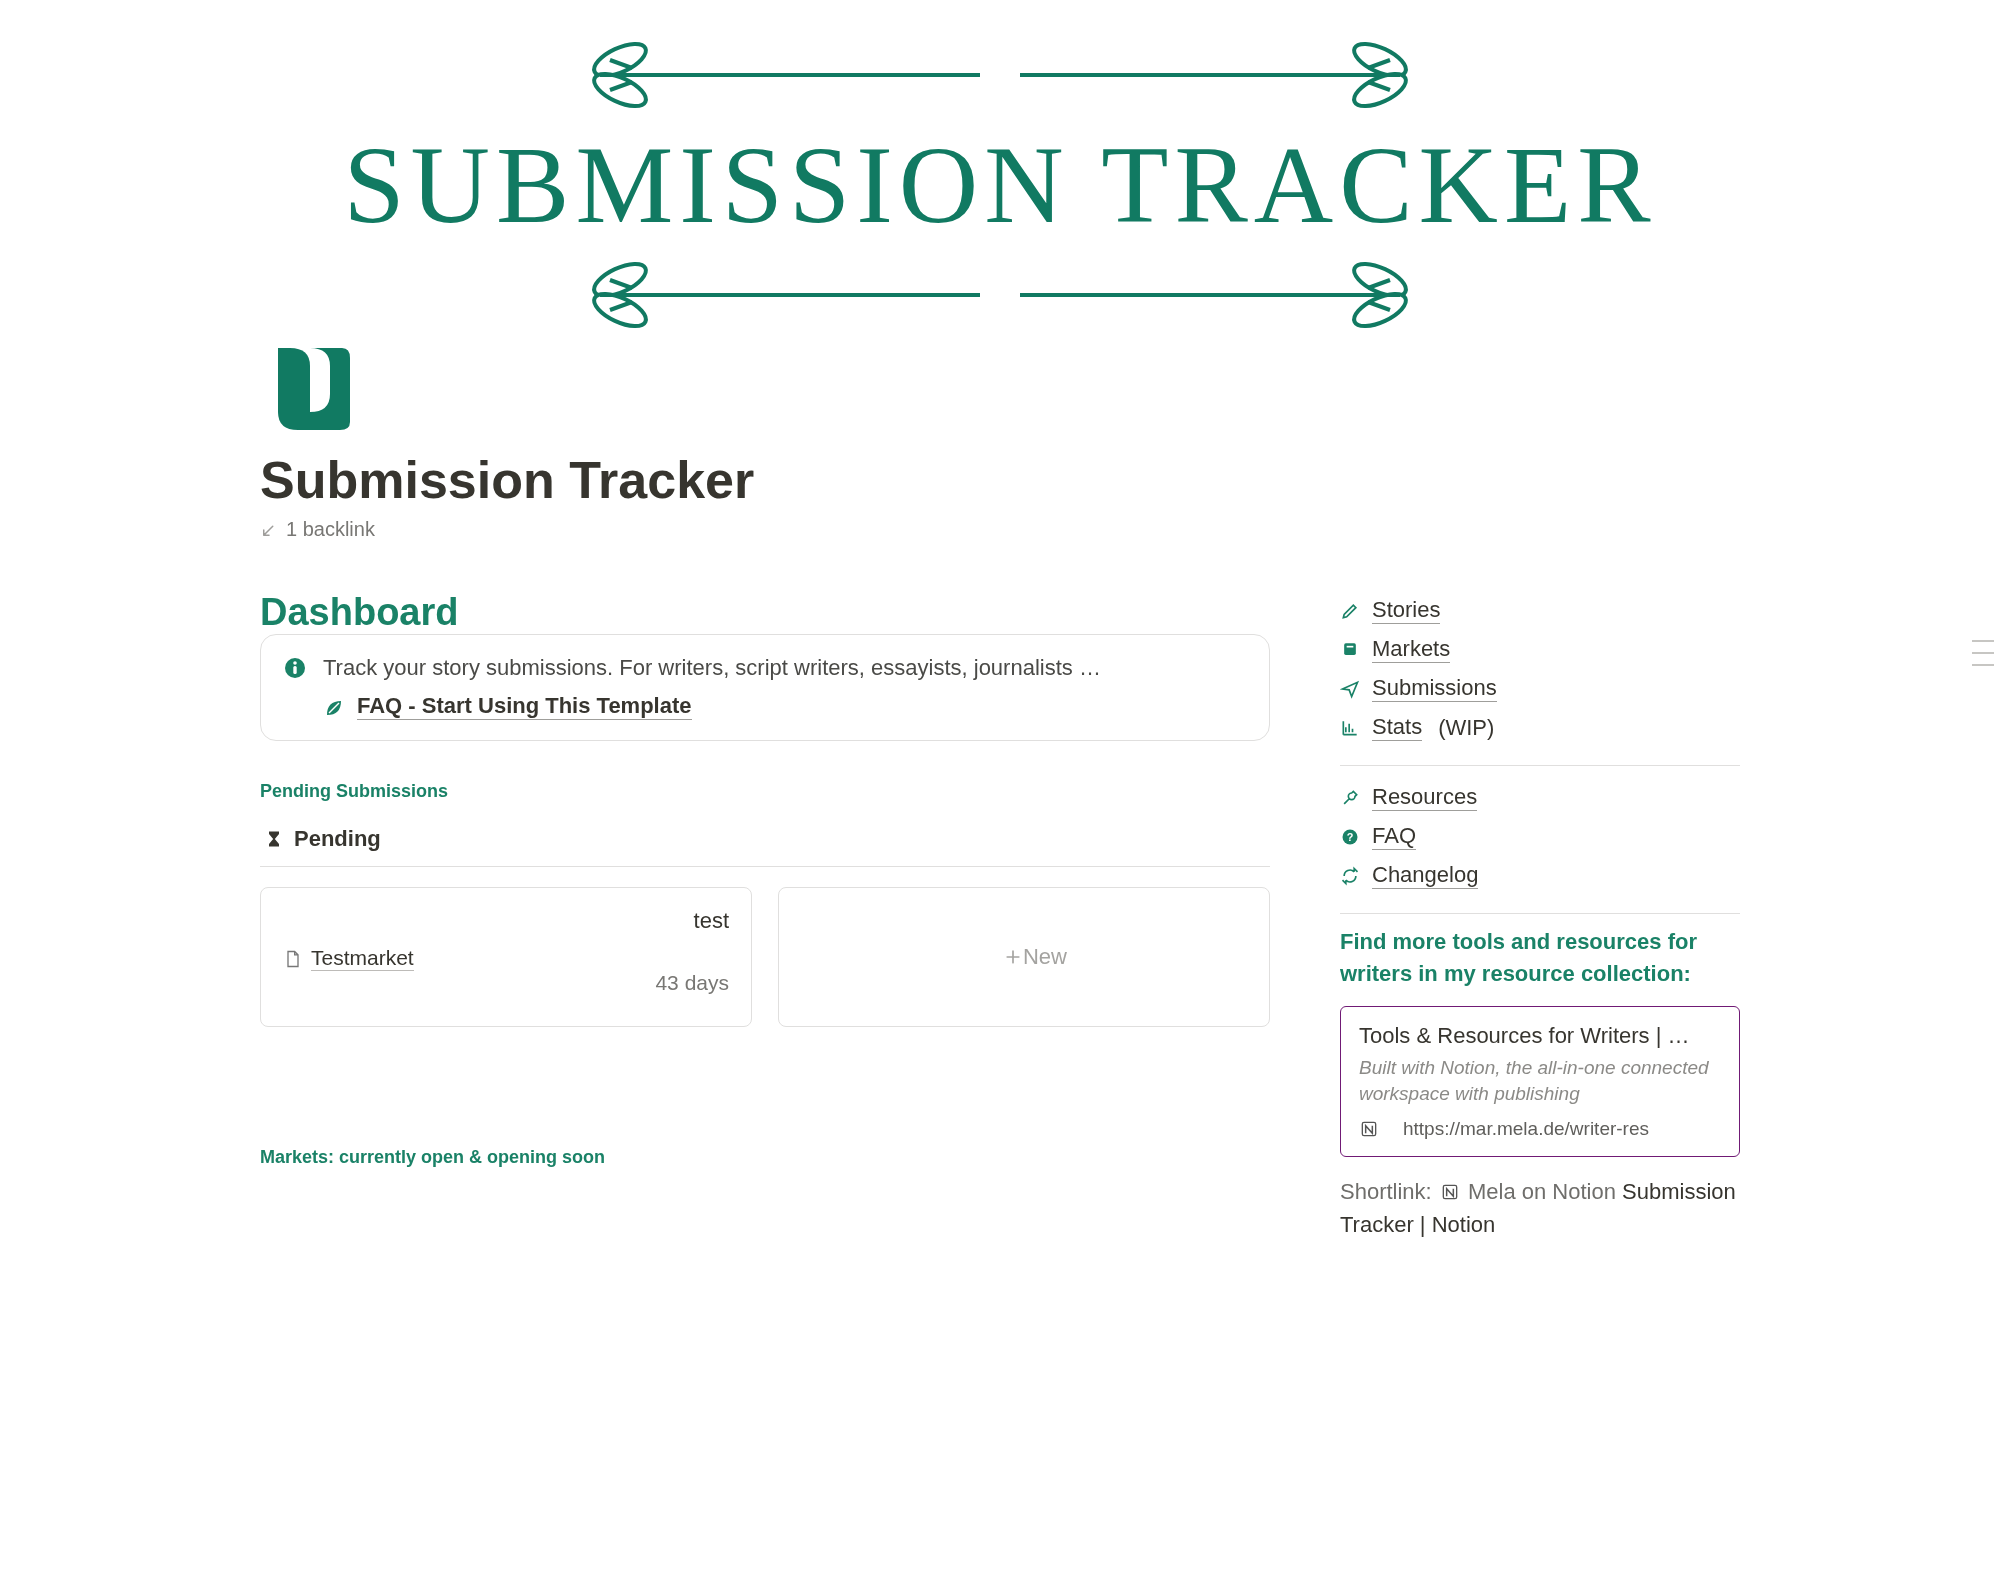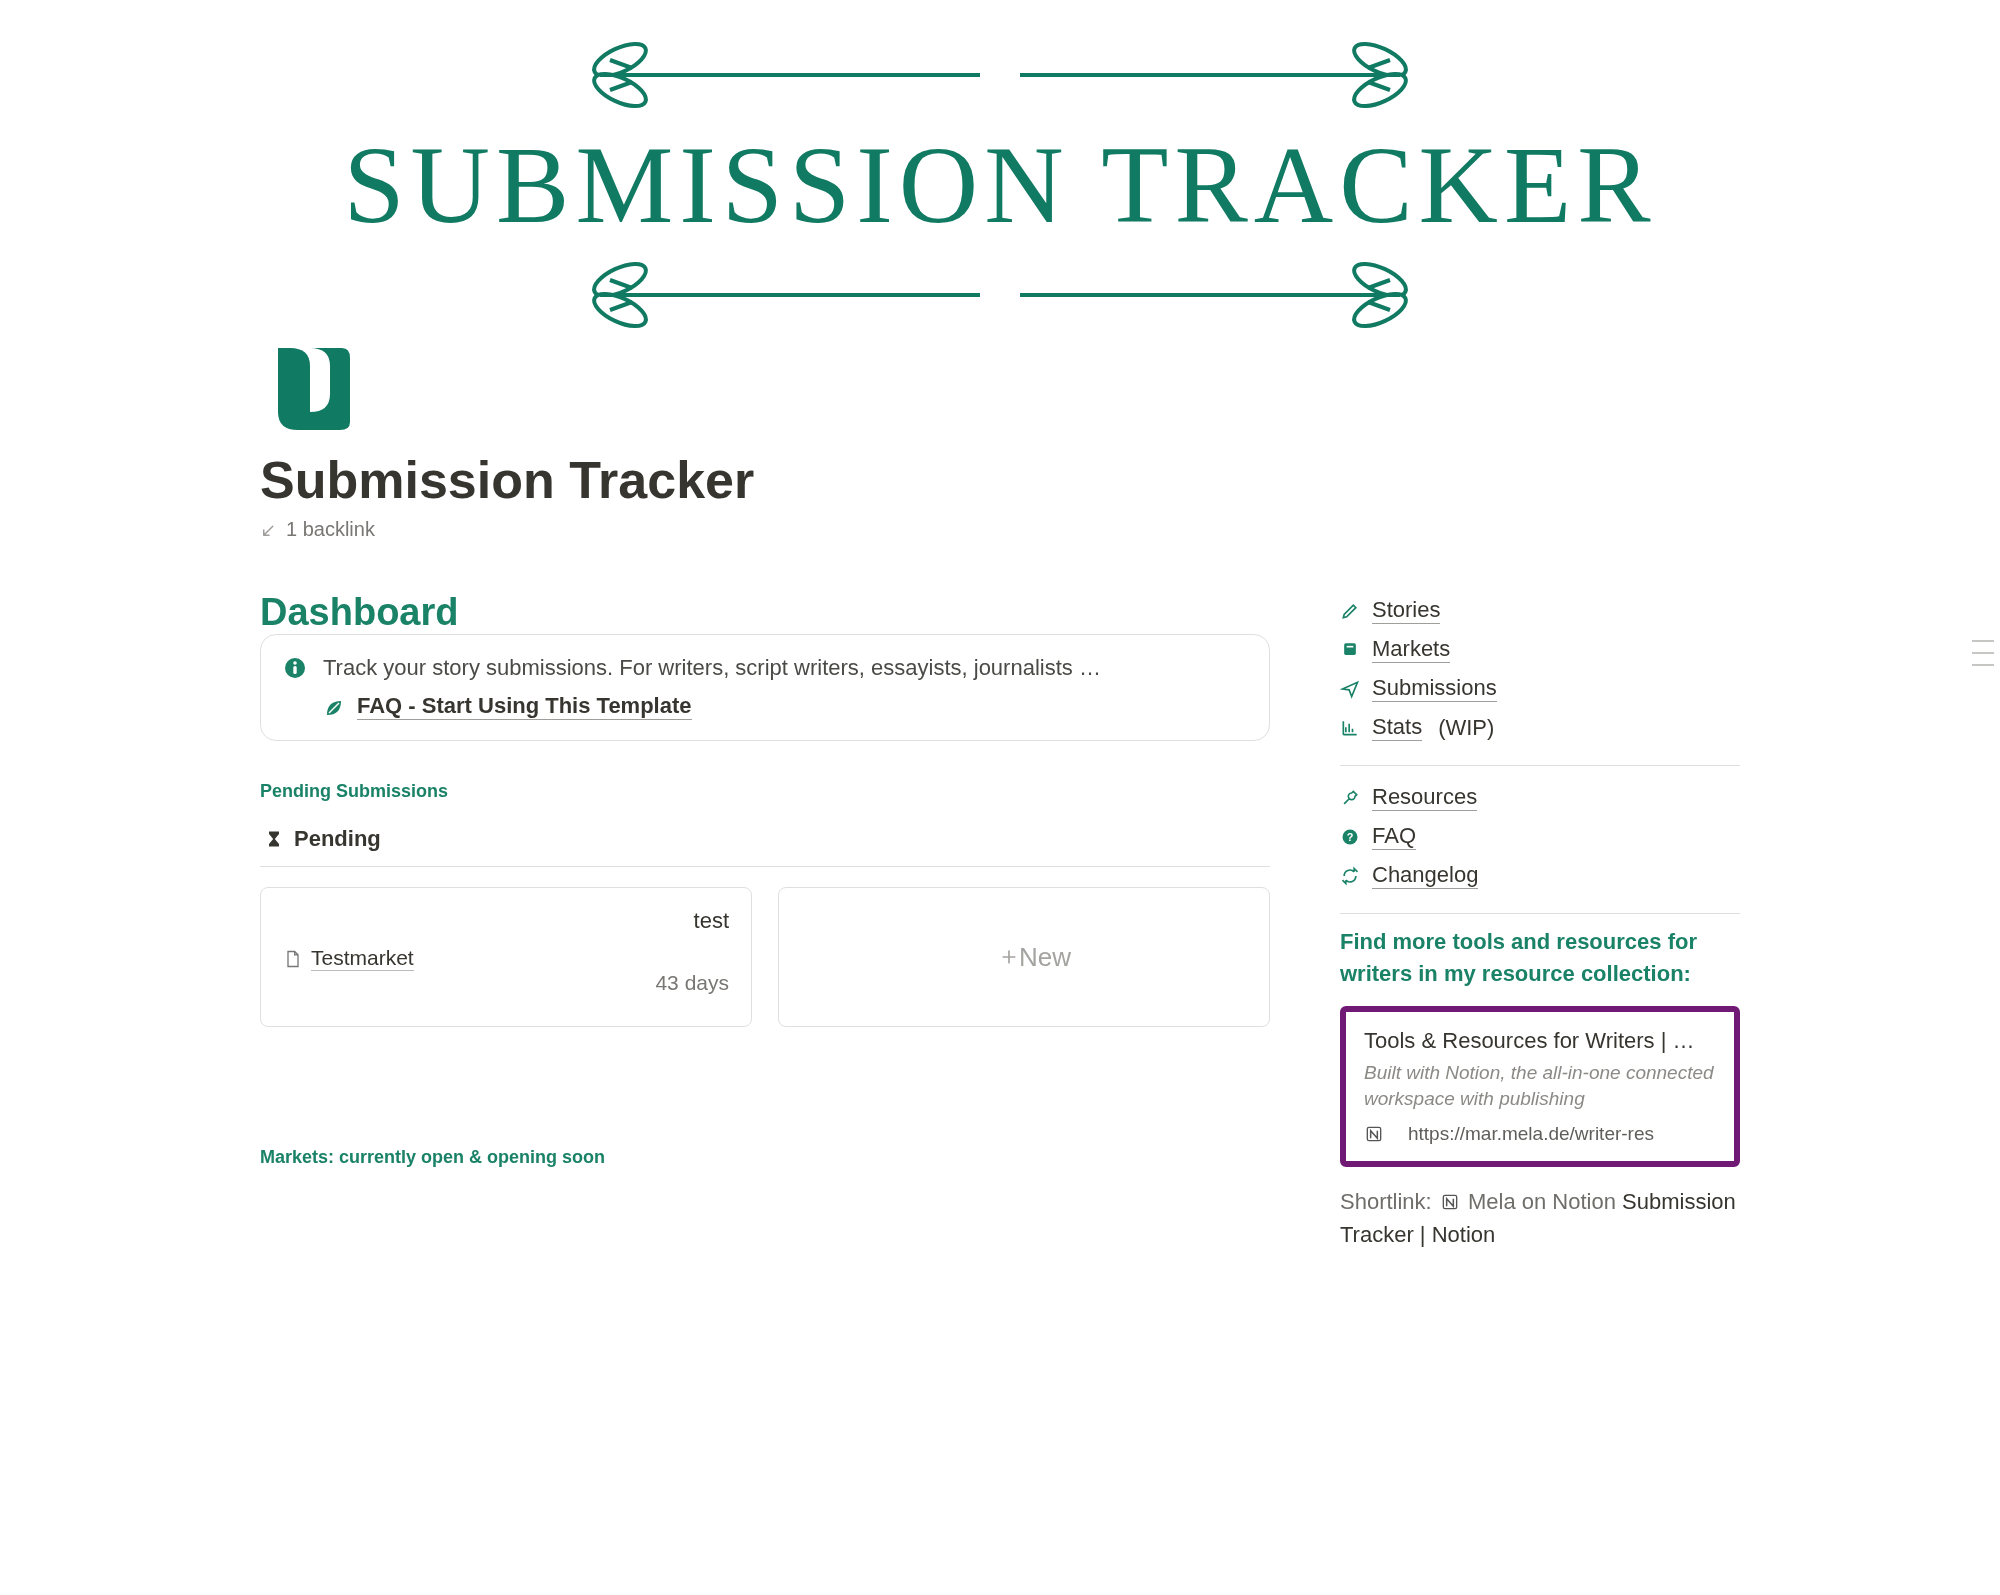--- a/index.html
+++ b/index.html
@@ -146,21 +146,21 @@
     color: #37352f;
     font-size: 21px;
   }
   .card-link span { border-bottom: 1px solid #bdbbb8; }
   .card-meta { color: #787774; font-size: 21px; }
   .card-new {
     display: flex;
     align-items: center;
     justify-content: center;
     color: #a4a3a0;
-    font-size: 26px;
+    font-size: 22px;
     min-height: 140px;
     padding-left: 44px;
   }
   
   .sidebar-list {
     list-style: none;
     padding: 0;
     margin-bottom: 18px;
   }
   .sidebar-list li {
@@ -186,21 +186,21 @@
     margin: 12px 0;
   }
   .sidebar-note {
     color: #1a8267;
     font-weight: 700;
     font-size: 22px;
     line-height: 1.45;
     margin-bottom: 16px;
   }
   .bookmark {
-    border: 6px solid #701a75;
+    border: 1px solid #701a75;
     border-radius: 6px;
     padding: 16px 18px;
     margin-bottom: 18px;
     cursor: pointer;
   }
   .bookmark-title {
     font-size: 22px;
     font-weight: 500;
     color: #37352f;
     margin-bottom: 6px;

